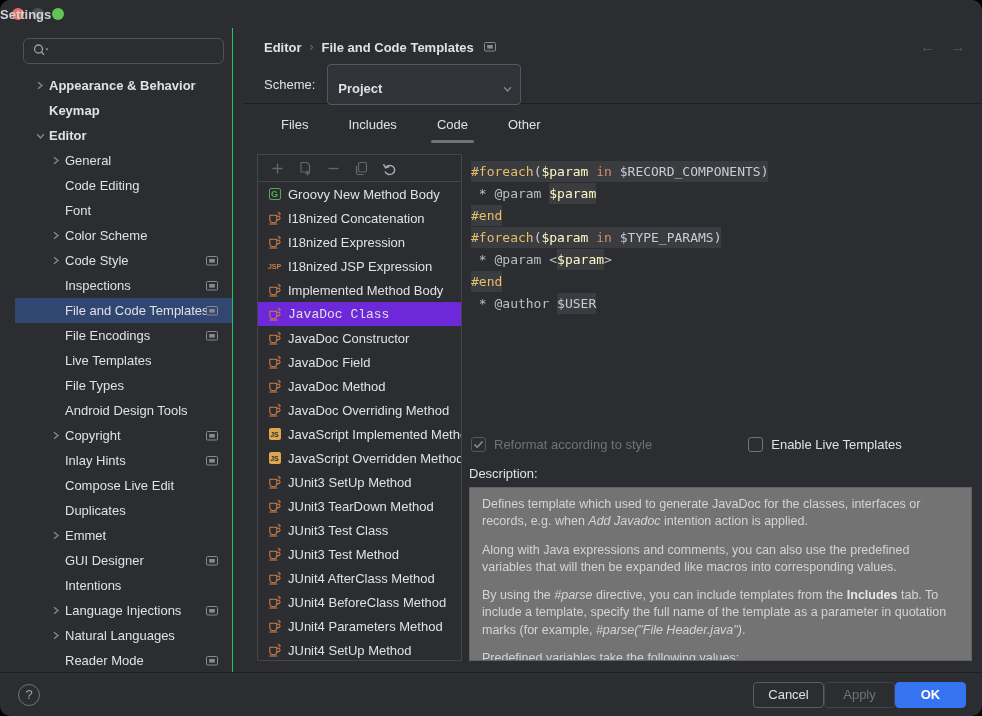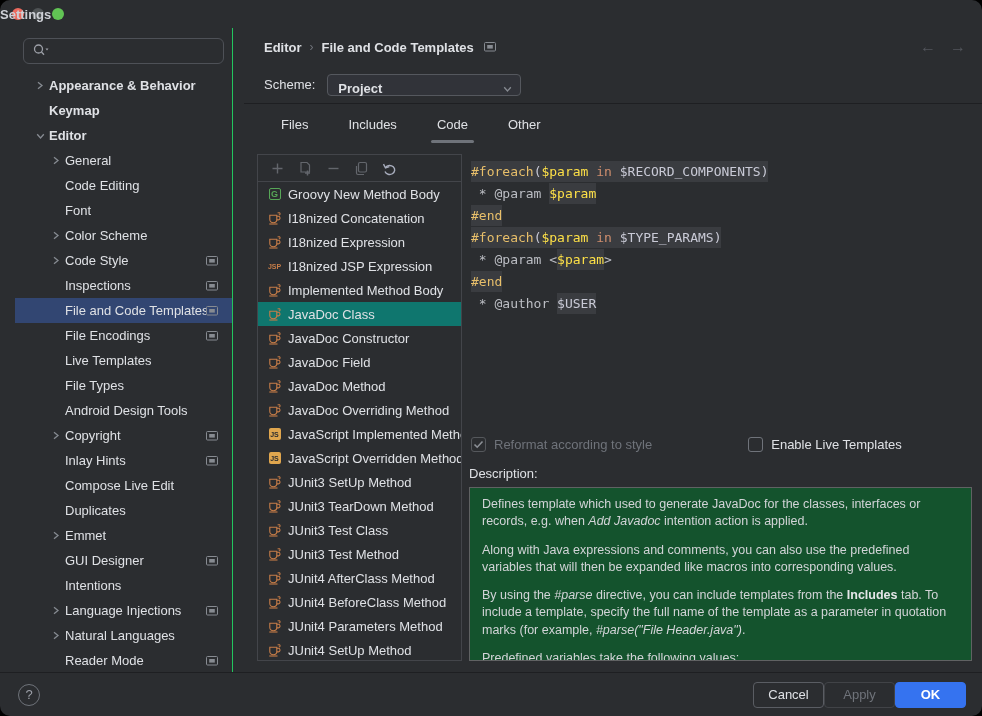--- a/index.html
+++ b/index.html
@@ -30,54 +30,54 @@
   .t-screen{margin-left:auto;display:flex;align-items:center;}
   
   .main{position:absolute;left:244px;top:28px;right:0;bottom:44px;overflow:hidden;}
   .header-row{height:38px;display:flex;align-items:center;padding:0 16px 0 20px;}
   .crumb{font-weight:bold;}
   .crumb-sep{color:#6F737A;margin:0 8px;font-size:12px;}
   .crumb-screen{margin-left:10px;display:flex;align-items:center;}
   .nav-arrows{margin-left:auto;display:flex;gap:14px;color:#53565C;font-size:16px;}
   .nav-arrows span{cursor:default;}
   .scheme-row{height:37px;display:flex;align-items:center;padding-left:20px;gap:12px;}
-  .dropdown{width:194px;height:22px;background:#313339;border:1px solid #55585E;border-radius:4px;
+  .dropdown{width:194px;height:41px;background:#313339;border:1px solid #55585E;border-radius:4px;
     display:flex;align-items:center;padding:8px 8px 0 10px;}
   .dropdown .dd-value{font-weight:bold;}
   .dropdown .dd-chev{margin-left:auto;display:flex;}
   .main-div{height:1px;background:#1E1F22;}
   .tabs{height:41px;display:flex;align-items:center;gap:40px;padding-left:37px;}
   .tab{position:relative;height:100%;display:flex;align-items:center;cursor:default;}
   .tab .underline{display:none;}
   .tab.selected .underline{display:block;position:absolute;left:-6px;right:-6px;bottom:2px;height:3px;border-radius:2px;background:#6F737A;}
   
   .content{margin:9px 10px 10px 13px;height:507px;display:flex;}
   .list-panel{width:205px;flex:0 0 205px;border:1px solid #43454A;display:flex;flex-direction:column;background:#2B2D30;}
   .list-toolbar{height:27px;border-bottom:1px solid #43454A;display:flex;align-items:center;gap:13px;padding:0 12px;flex:0 0 27px;}
   .tool-btn{display:flex;align-items:center;}
   .tpl-list{flex:1;overflow:hidden;}
   .tpl-row{height:24px;display:flex;align-items:center;gap:7px;padding:0 4px 0 10px;white-space:nowrap;overflow:hidden;}
-  .tpl-row.selected{background:#0f766e;}
+  .tpl-row.selected{background:#6d28d9;font-family:Liberation Mono, monospace;}
   .tpl-ic{flex:0 0 13px;width:13px;height:13px;display:flex;align-items:center;justify-content:center;}
   .ic-g{border:1px solid #57A657;border-radius:2px;color:#57A657;font-size:9px;font-weight:bold;width:12px;height:12px;display:flex;align-items:center;justify-content:center;}
   .ic-js{background:#E0A64E;border-radius:2px;color:#2B2D30;font-size:7px;font-weight:bold;width:12px;height:12px;display:flex;align-items:center;justify-content:center;}
   .ic-jsp{color:#C77D48;font-size:7px;font-weight:bold;letter-spacing:0;}
   .right-col{flex:1;display:flex;flex-direction:column;min-width:0;}
   .editor{height:274px;background:#2B2D30;padding:7px 0 0 9px;overflow:hidden;cursor:text;}
   .code-line{font-family:"DejaVu Sans Mono",monospace;font-size:13px;line-height:22px;white-space:pre;}
-  .tok-d{color:#E8BF6A;} .tok-v{color:#fde047;} .tok-k{color:#CF8E6D;} .tok-t{color:#BCBEC4;} .tok-p{color:#C9CAD6;}
+  .tok-d{color:#E8BF6A;} .tok-v{color:#fef9c3;} .tok-k{color:#CF8E6D;} .tok-t{color:#BCBEC4;} .tok-p{color:#C9CAD6;}
   .hl{background:#3A3C40;padding:3px 0;}
   .opts{height:28px;display:flex;align-items:center;padding-left:9px;margin-top:2px;}
   .cb-group{display:flex;align-items:center;gap:8px;}
   .cb-box{width:15px;height:15px;border-radius:3px;border:1px solid #6F737A;display:flex;align-items:center;justify-content:center;background:transparent;}
   .cb-group.disabled .cb-box{border-color:#55585C;}
   .cb-group.disabled .cb-label{color:#6F737A;}
   .cb-gap{width:96px;}
   .desc-title{margin:8px 0 6px 7px;}
-  .desc-panel{flex:1;background:#14532d;border:1px solid #606263;margin-left:7px;padding:8px 12px;overflow:hidden;}
+  .desc-panel{flex:1;background:#737373;border:1px solid #606263;margin-left:7px;padding:8px 12px;overflow:hidden;}
   .desc-p{color:#D2D4D7;font-size:12.5px;line-height:1.38;margin:0 0 11px 0;}
   .desc-p i{font-style:italic;} .desc-p b{font-weight:bold;color:#E4E6E8;}
   
   .footer{position:absolute;left:0;right:0;bottom:0;height:44px;border-top:1px solid #1E1F22;
     display:flex;align-items:center;padding:0 16px;}
   .help-btn{width:22px;height:22px;border-radius:50%;border:1px solid #6F737A;color:#9DA0A8;
     display:flex;align-items:center;justify-content:center;font-size:13px;margin-left:2px;background:transparent;cursor:default;}
   .btns{margin-left:auto;display:flex;}
   .btn{height:26px;min-width:71px;border-radius:4px;font:13px "Liberation Sans",sans-serif;
     display:flex;align-items:center;justify-content:center;padding:0 14px;background:transparent;border:1px solid #5A5D63;color:#DFE1E5;cursor:default;}

